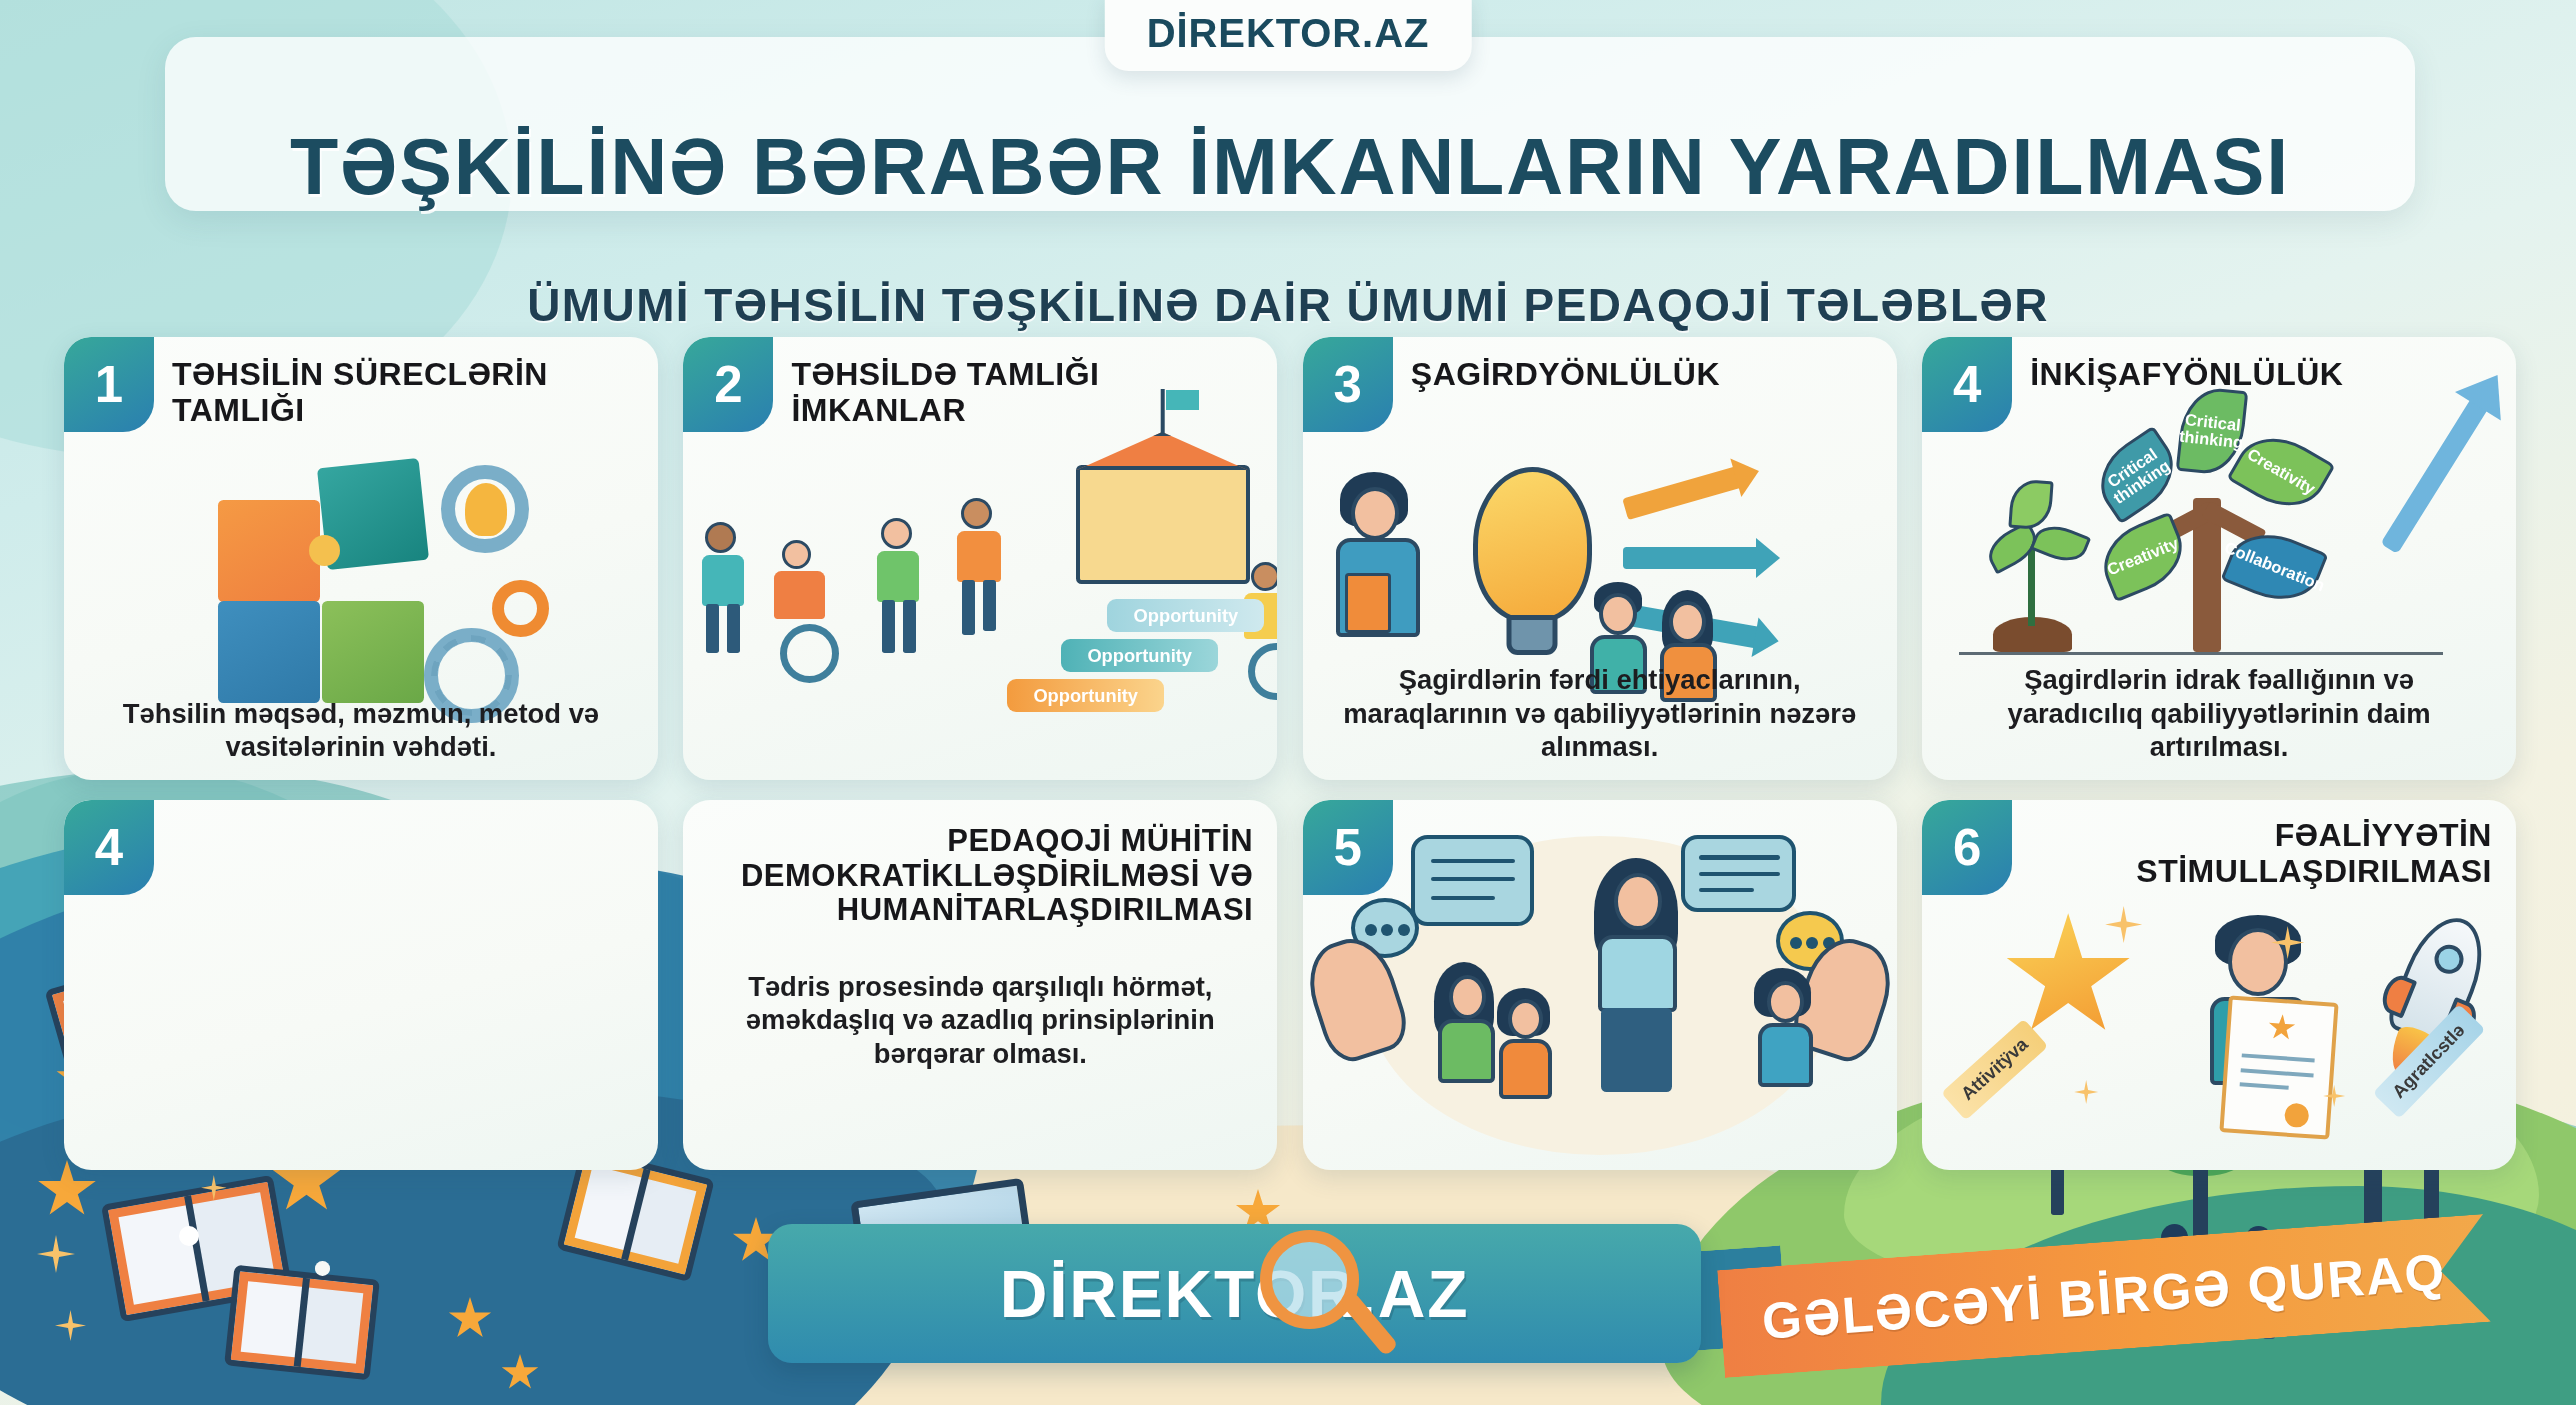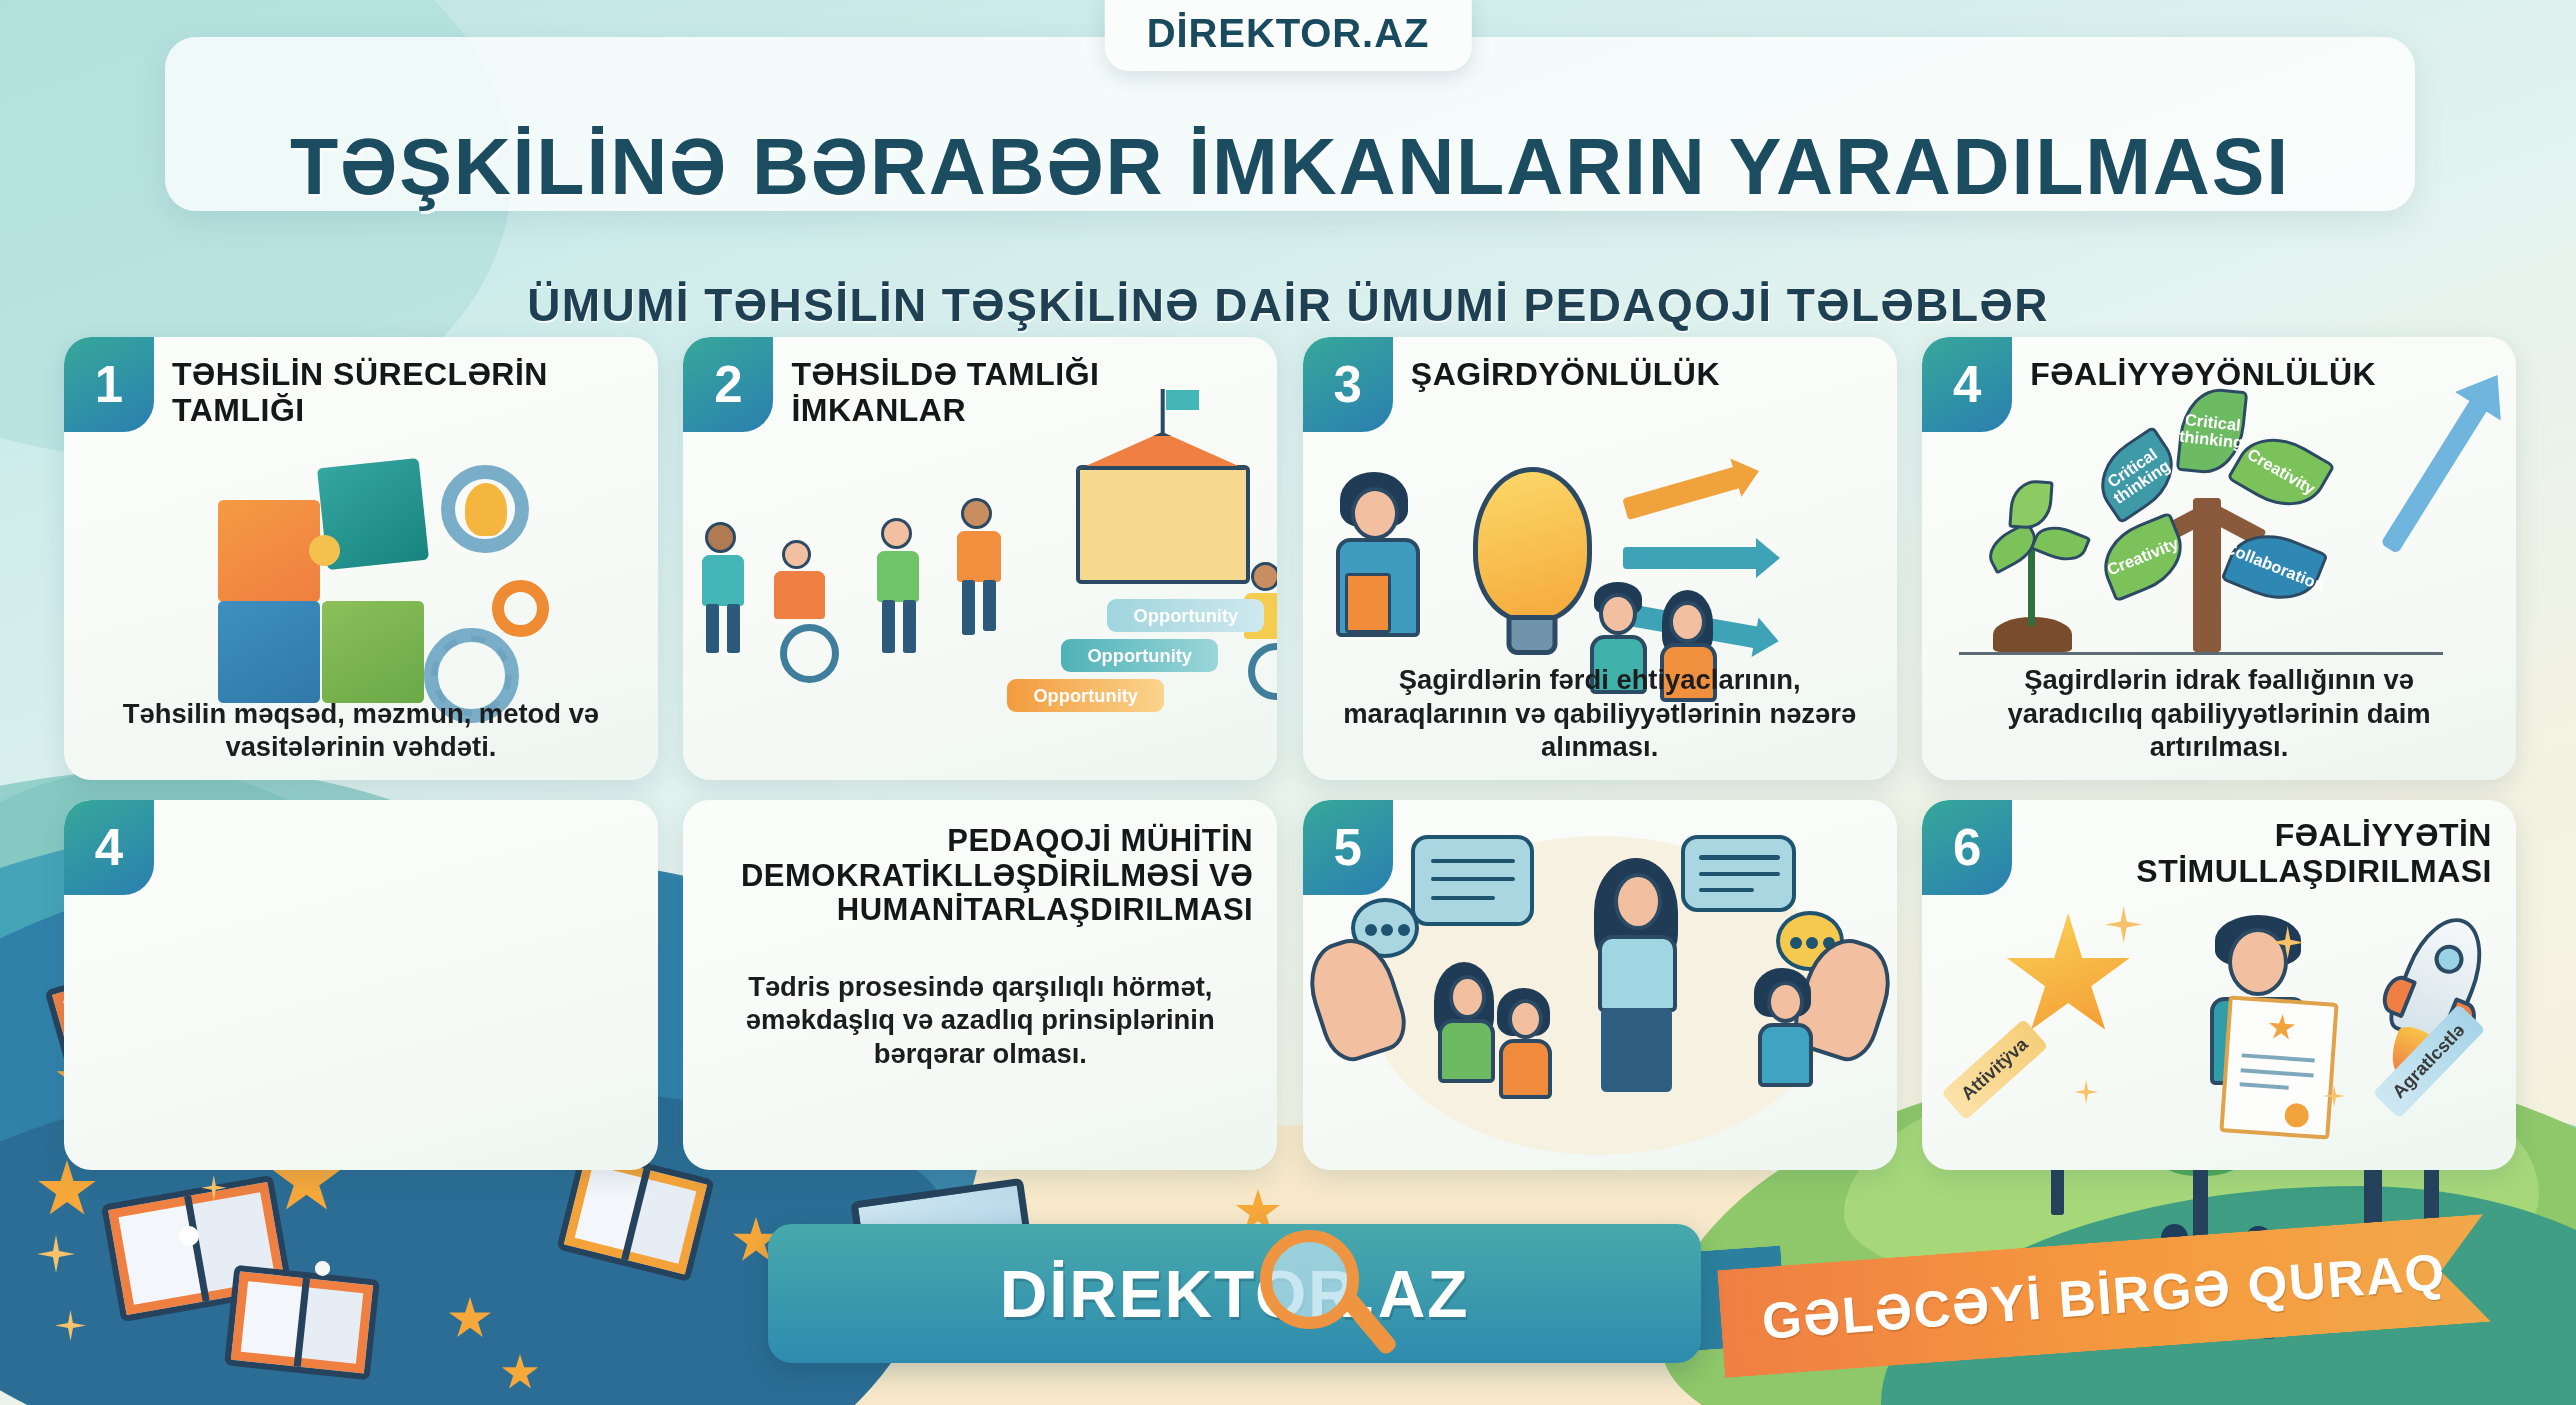--- a/index.html
+++ b/index.html
@@ -535,21 +535,21 @@
             <div class="figure-hair" style="left:0; top:0; width:51px; height:66px;"></div>
             <div class="figure-head" style="left:7.3px; top:11px; width:37px; height:42px;"></div>
             <div class="figure-torso" style="left:-1.8px; top:53px; width:57px; height:59px; background:#f0903e;"></div>
           </div>
         </div>
         <div class="card-desc">Şagirdlərin fərdi ehtiyaclarının, maraqlarının və qabiliyyətlərinin nəzərə alınması.</div>
       </div>
 
       <div class="card">
         <div class="num">4</div>
-        <div class="card-title">FƏALİYYƏYÖNLÜLÜK</div>
+        <div class="card-title">İNKİŞAFYÖNLÜLÜK</div>
         <div class="art">
           <div class="ground" style="left:37px; right:73px; bottom:14.6px;"></div>
           <div style="position:absolute; left:71px; bottom:18.3px; width:79px; height:35px; background:#7a4c2e; border-radius:50% 50% 10% 10%;"></div>
           <div style="position:absolute; left:106px; bottom:44px; width:6.4px; height:88px; background:#2f6f40;"></div>
           <div class="leaf" style="left:64px; bottom:106px; width:53px; height:33px; background:#7cc25a; transform:rotate(-28deg);"></div>
           <div class="leaf" style="left:112px; bottom:110px; width:53px; height:33px; background:#7cc25a; transform:rotate(22deg);"></div>
           <div class="leaf" style="left:88px; bottom:141px; width:42px; height:49px; background:#8ccb63; transform:rotate(4deg);"></div>
           <div class="trunk4" style="left:271px; bottom:18.3px; width:27.4px; height:154px;"></div>
           <div class="trunk4" style="left:231px; bottom:137px; width:64px; height:18.3px; transform:rotate(-28deg);"></div>
           <div class="trunk4" style="left:280px; bottom:137px; width:64px; height:18.3px; transform:rotate(28deg);"></div>

